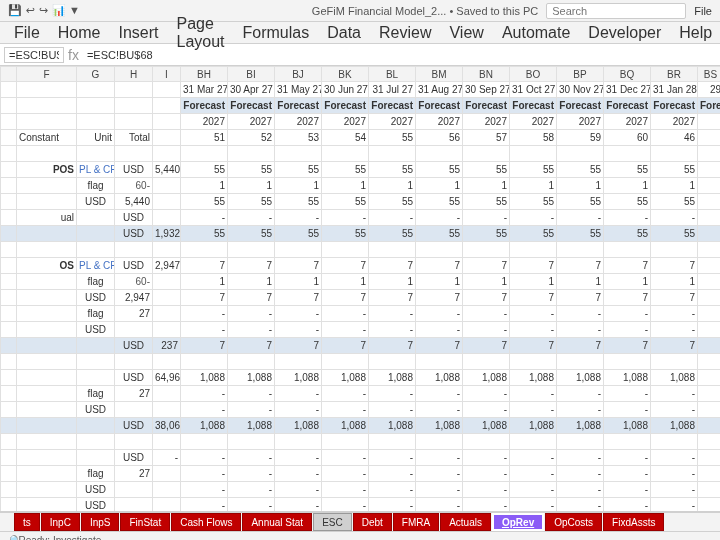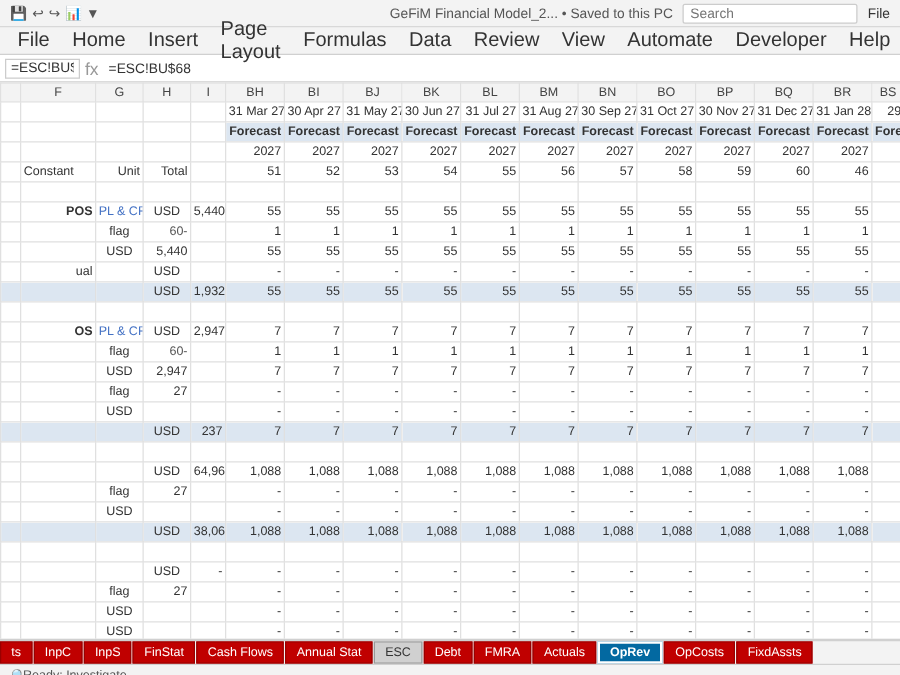--- a/index.html
+++ b/index.html
@@ -124,35 +124,35 @@
 
     
     #tabs {
       height: 20px;
       background: #f3f3f3;
       display: flex;
       align-items: center;
       border-top: 2px solid #d0d0d0;
       overflow: hidden;
       gap: 1px;
-      padding: 0 0;
+      padding: 0 14px;
     }
     .tab {
       padding: 2px 8px;
       font-size: 10px;
       border: 1px solid #999;
       cursor: pointer;
       white-space: nowrap;
       height: 18px;
       display: flex;
       align-items: center;
     }
     .tab-red { background: #c00000; color: #fff; border-color: #900; }
     .tab-gray { background: #d0d0d0; color: #333; }
-    .tab-oprev { background: #0369a1; color: #fff; font-weight: bold; }
+    .tab-oprev { background: #8b5cf6; color: #fff; font-weight: bold; text-decoration: underline; }
 
     
     #statusbar {
       height: 18px;
       background: #f3f3f3;
       border-top: 1px solid #d0d0d0;
       display: flex;
       align-items: center;
       padding: 0 6px;
       font-size: 10px;

